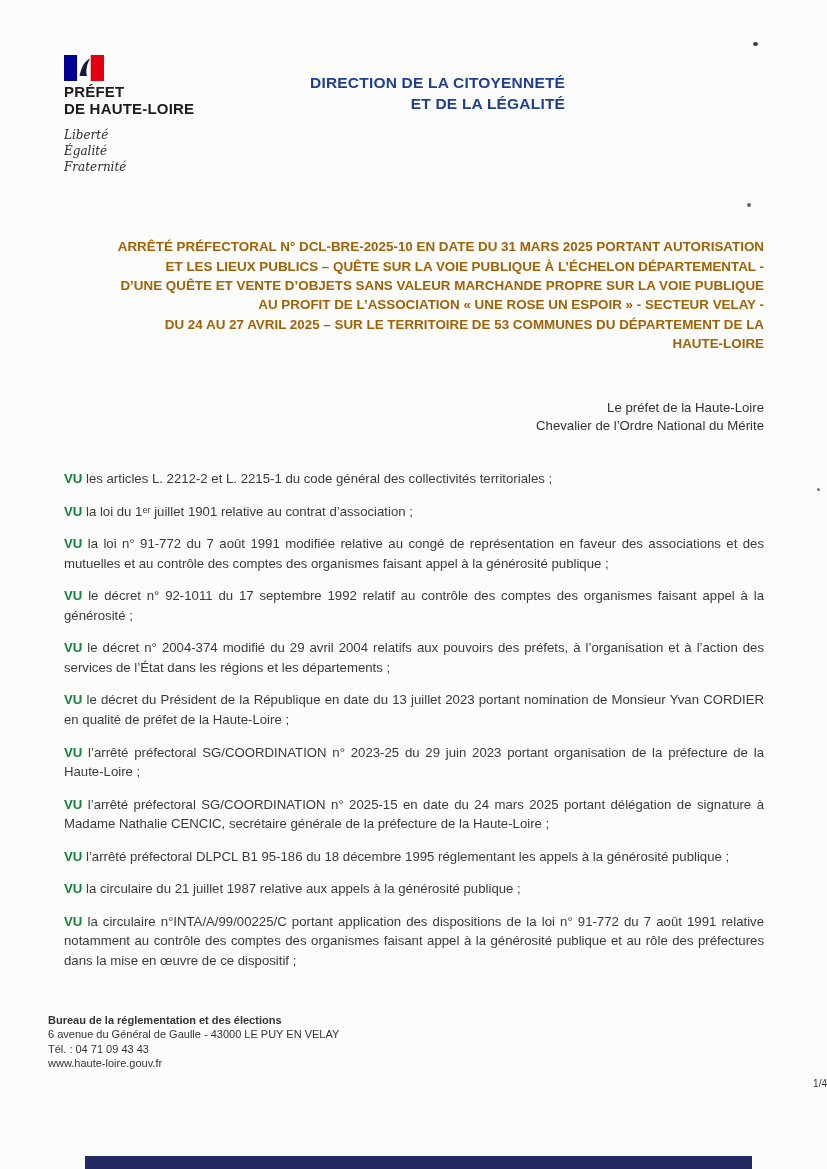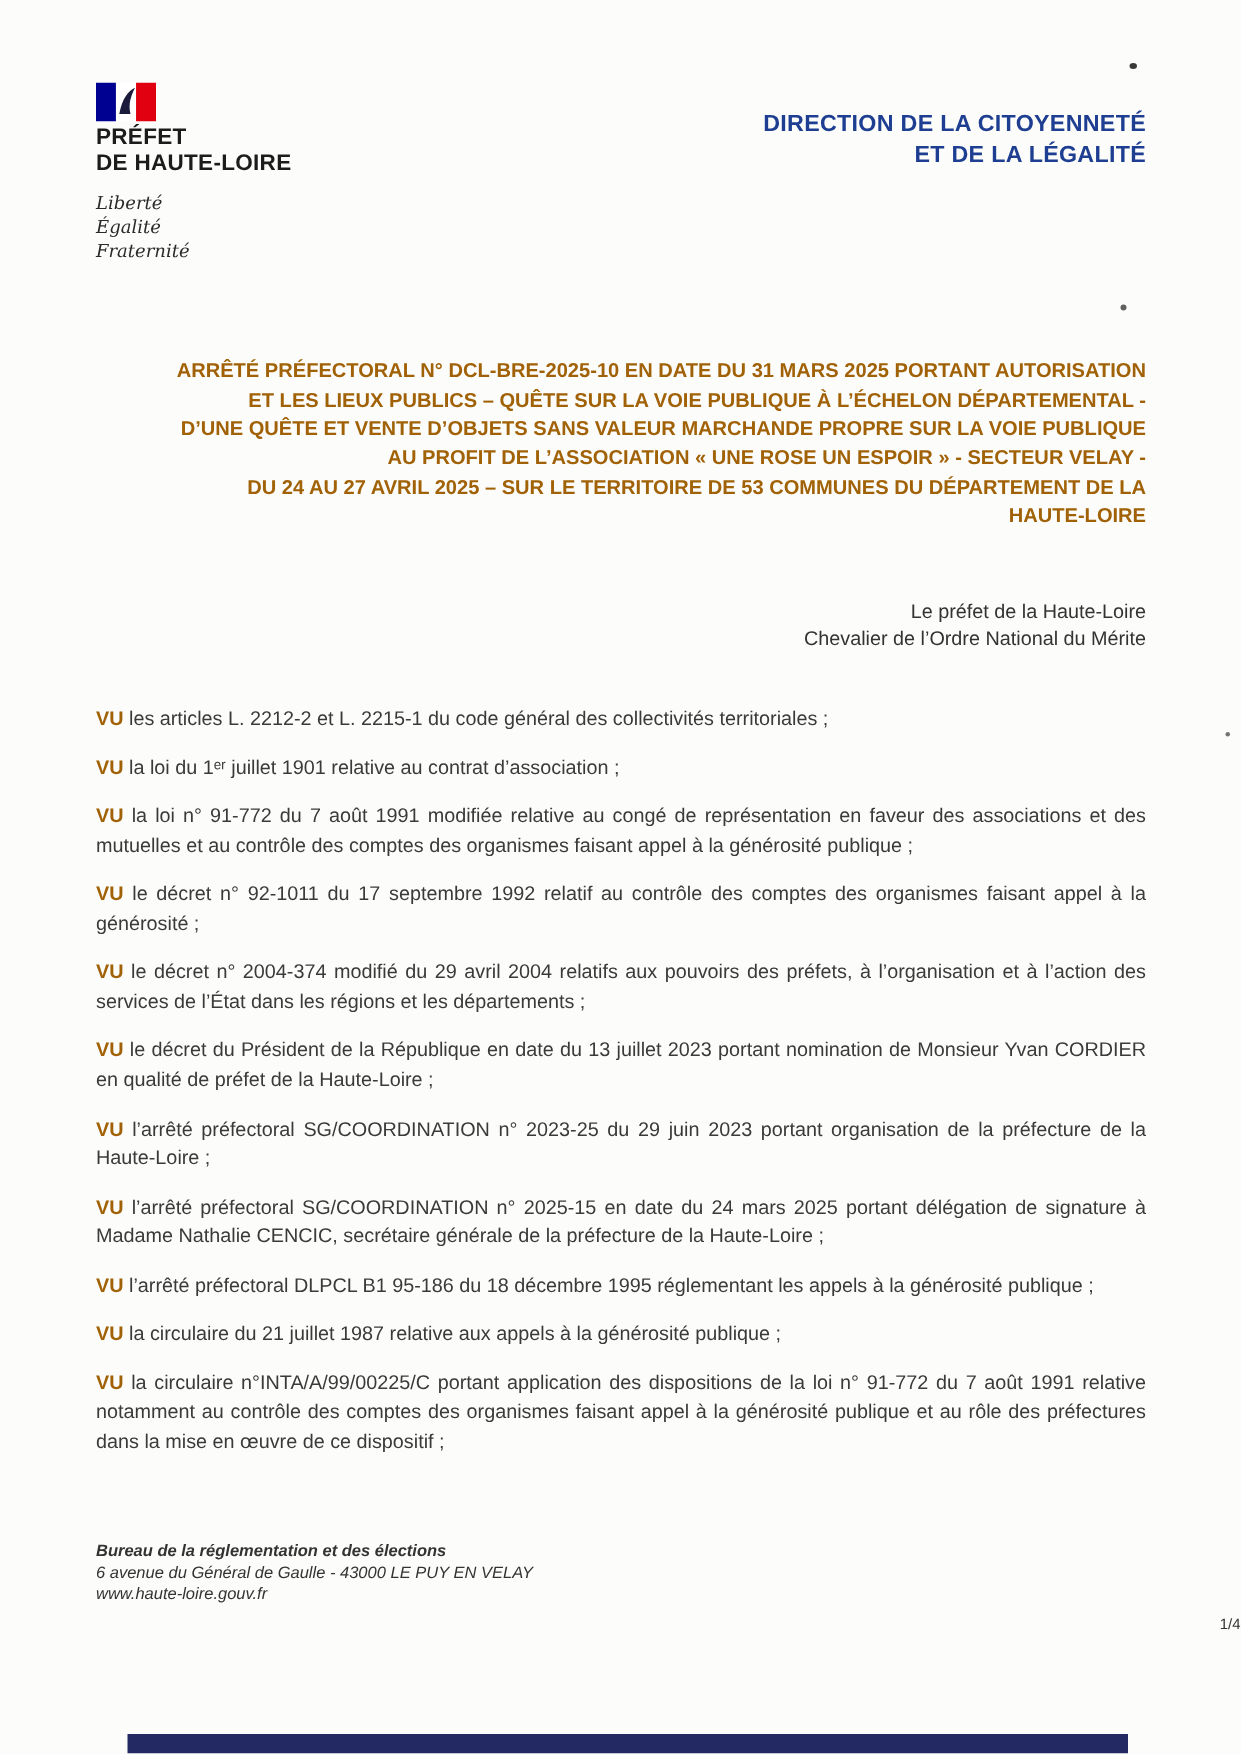--- a/index.html
+++ b/index.html
@@ -7,35 +7,35 @@
   body {
     width:827px; height:1169px;
     background:#fcfcfa;
     font-family:"Liberation Sans","DejaVu Sans",sans-serif;
     color:#3a3a3a;
     position:relative;
     overflow:hidden;
   }
   .page { position:absolute; inset:0; padding:55px 63px 0 64px; }
 
-  .header { display:flex; justify-content:space-between; align-items:flex-start; }
+  .header { display:flex; justify-content:flex-start; align-items:flex-start;gap:26px; }
   .logo-block { width:220px; }
   .flag-svg { display:block; margin-bottom:3px; }
   .prefet-name { font-weight:bold; font-size:15px; line-height:1.12; color:#1c1c1c; letter-spacing:.2px; }
   .motto { margin-top:9px; font-family:"DejaVu Serif","Liberation Serif",serif; font-style:italic; font-size:12px; line-height:1.35; color:#2a2a2a; }
   .direction { text-align:right; font-weight:bold; color:#1e3e92; font-size:15.5px; line-height:1.35; padding-top:18px; letter-spacing:.2px; }
 
   .title-block { margin-top:62px; text-align:right; font-weight:bold; font-size:13.4px; line-height:1.45; color:#a16207; }
   .salutation { margin-top:45px; text-align:right; font-size:13.2px; line-height:1.38; color:#333; }
 
   .body-block { margin-top:34px; }
   .para { text-align:justify; font-size:13.2px; line-height:1.48; margin-bottom:13px; color:#3a3a3a; }
-  .para .lead { font-weight:bold; color:#a16207; }
+  .para .lead { font-weight:bold; color:#15803d; }
 
-  .footer { position:absolute; left:64px; bottom:98px; font-size:11px; line-height:1.32; color:#333;font-style:italic; }
+  .footer { position:absolute; left:48px; bottom:98px; font-size:11px; line-height:1.32; color:#333; }
   .footer .office { font-weight:bold; }
   .page-num { position:absolute; bottom:80px; left:0; width:100%; text-align:right; font-size:10px; color:#333; }
 
   .bottom-bar { position:absolute; left:85px; bottom:0; width:667px; height:13px; background:#232a63; }
 
   .speck { position:absolute; background:#3a3a3a; border-radius:50%; }
   .speck-1 { left:753px; top:42px; width:5px; height:4px; }
   .speck-2 { left:747px; top:203px; width:4px; height:4px; opacity:.8; }
   .speck-3 { left:817px; top:488px; width:3px; height:3px; opacity:.7; }
 </style>
@@ -125,20 +125,21 @@
     </p>
     <p class="para">
       <span class="lead">VU</span>
       <span>la circulaire n°INTA/A/99/00225/C portant application des dispositions de la loi n° 91-772 du 7 août 1991 relative notamment au contrôle des comptes des organismes faisant appel à la générosité publique et au rôle des préfectures dans la mise en œuvre de ce dispositif ;</span>
     </p>
   </div>
 
   <div class="footer">
     <div class="office">Bureau de la réglementation et des élections</div>
     <div>6 avenue du Général de Gaulle - 43000 LE PUY EN VELAY</div>
+    <div>Tél. : 04 71 09 43 43</div>
     <div>www.haute-loire.gouv.fr</div>
   </div>
 
   <div class="page-num">1/4</div>
 
   <div class="bottom-bar"></div>
 
   <div class="speck speck-1"></div>
   <div class="speck speck-2"></div>
   <div class="speck speck-3"></div>

